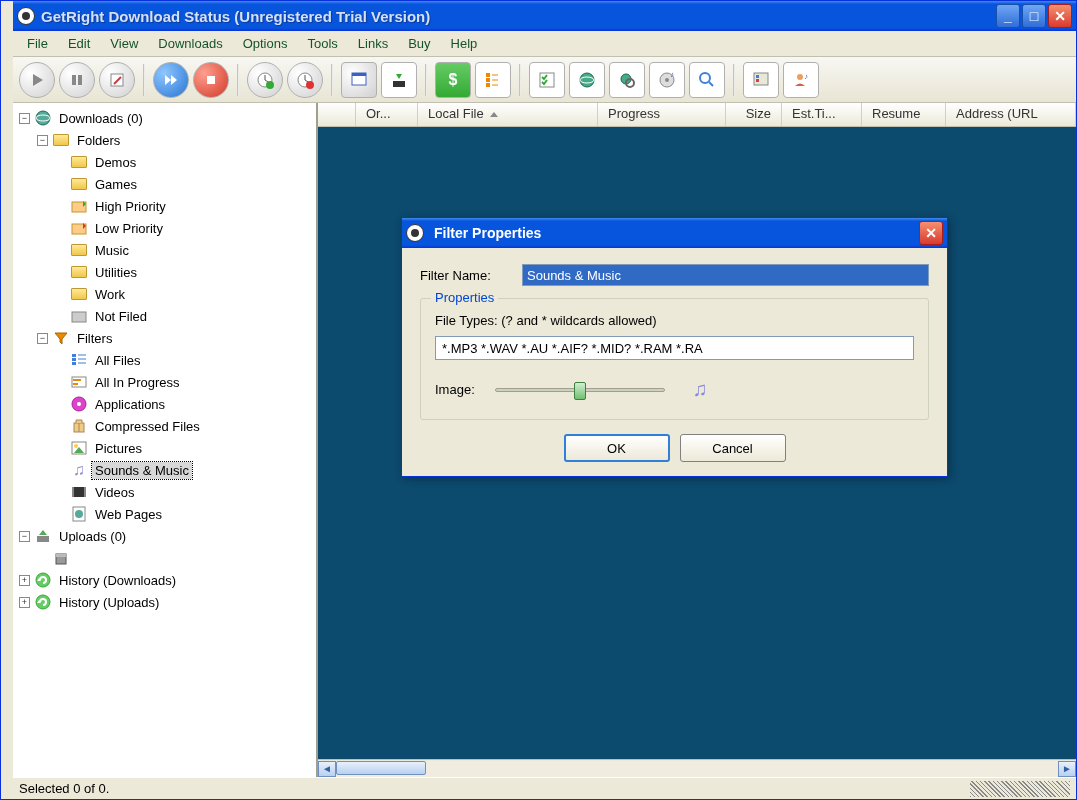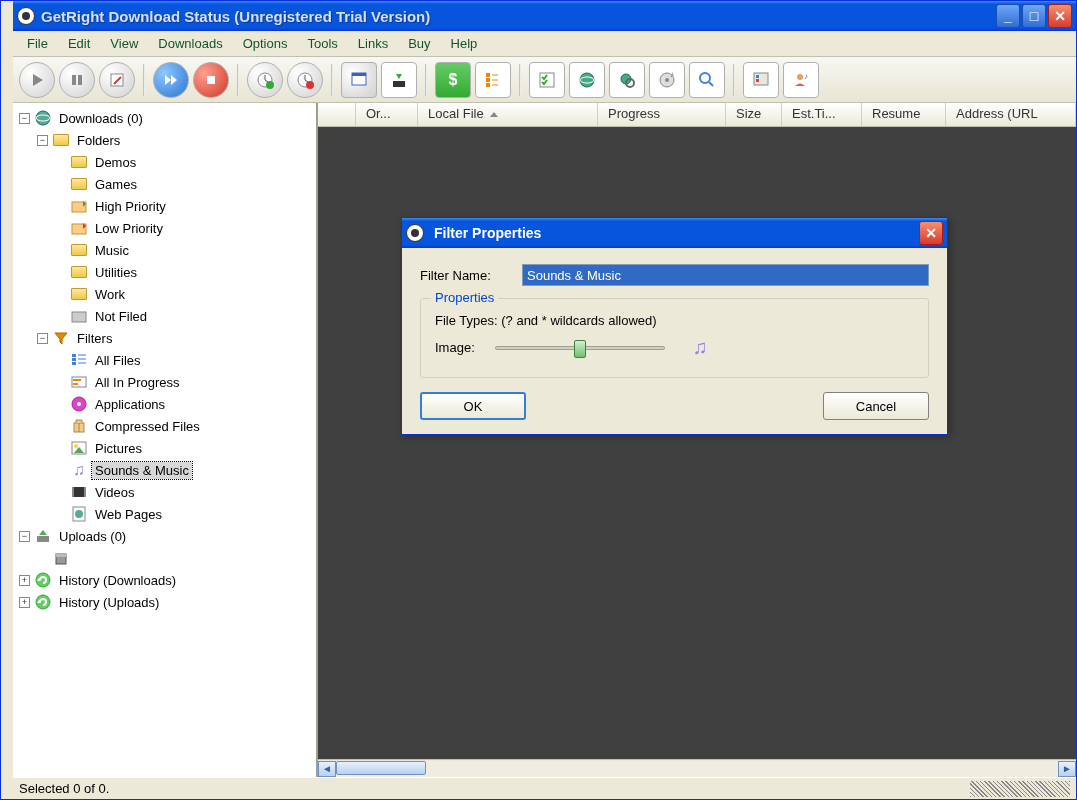--- a/index.html
+++ b/index.html
@@ -164,21 +164,21 @@
 .folder-icon {
   background: linear-gradient(to bottom, #ffe89a, #f0c848);
   border: 1px solid #c09830;
   border-radius: 1px;
   width: 16px;
   height: 12px;
 }
 .tree-label { padding: 1px 3px; }
 .content-panel {
   flex: 1;
-  background: #404040;
+  background: #0c4a6e;
   display: flex;
   flex-direction: column;
   border-left: 1px solid #a0a090;
   position: relative;
 }
 .column-headers {
   height: 24px;
   background: linear-gradient(to bottom, #fff, #ece9d8);
   border-bottom: 1px solid #c0c0b0;
   display: flex;
@@ -345,21 +345,21 @@
   border: 1px solid #408040;
   border-radius: 2px;
   transform: translateX(-50%);
 }
 .music-icon {
   font-size: 20px;
   color: #8888dd;
 }
 .dialog-buttons {
   display: flex;
-  justify-content: space-between;
+  justify-content: center;
   gap: 10px;
 }
 .dlg-btn {
   width: 106px;
   height: 28px;
   background: linear-gradient(to bottom, #fff, #ece9d8);
   border: 1px solid #808080;
   border-radius: 3px;
   cursor: pointer;
   font-family: inherit;
@@ -757,41 +757,42 @@
           <span class="tree-label">History (Uploads)</span>
         </div>
       </div>
 
     <div class="content-panel">
       <div class="column-headers" id="cols">
           <div class="col-header" style="width: 38px;"></div>
           <div class="col-header" style="width: 62px;">Or...</div>
           <div class="col-header" style="width: 180px;">Local File<span class="sort-arrow"></span></div>
           <div class="col-header" style="width: 128px;">Progress</div>
-          <div class="col-header" style="width: 56px;">Size</div>
+          <div class="col-header" style="width: 56px; text-align: right;">Size</div>
           <div class="col-header" style="width: 80px;">Est.Ti...</div>
           <div class="col-header" style="width: 84px;">Resume</div>
           <div class="col-header" style="width: 130px;">Address (URL</div>
         </div>
       <div style="flex:1">
 
         <div class="dialog">
           <div class="dialog-titlebar">
             <div class="titlebar-icon"></div>
             <div class="dialog-title">Filter Properties</div>
             <div class="win-btn close">✕</div>
           </div>
           <div class="dialog-body">
             <div class="form-row">
               <div class="form-label">Filter Name:</div>
               <input class="form-input selected" value="Sounds &amp; Music" style="">
             </div>
             <div class="fieldset">
               <div class="fieldset-legend">Properties</div>
               <span class="file-types-label">File Types:   (? and * wildcards allowed)</span>
+              <input class="file-types-input" value="*.MP3 *.WAV *.AU *.AIF? *.MID? *.RAM *.RA" style="">
               <div class="image-row">
                 <span>Image:</span>
                 <div class="slider-track">
                   <div class="slider-thumb"></div>
                 </div>
                 <span class="music-icon">♫</span>
               </div>
             </div>
             <div class="dialog-buttons">
               <button class="dlg-btn primary">OK</button>

